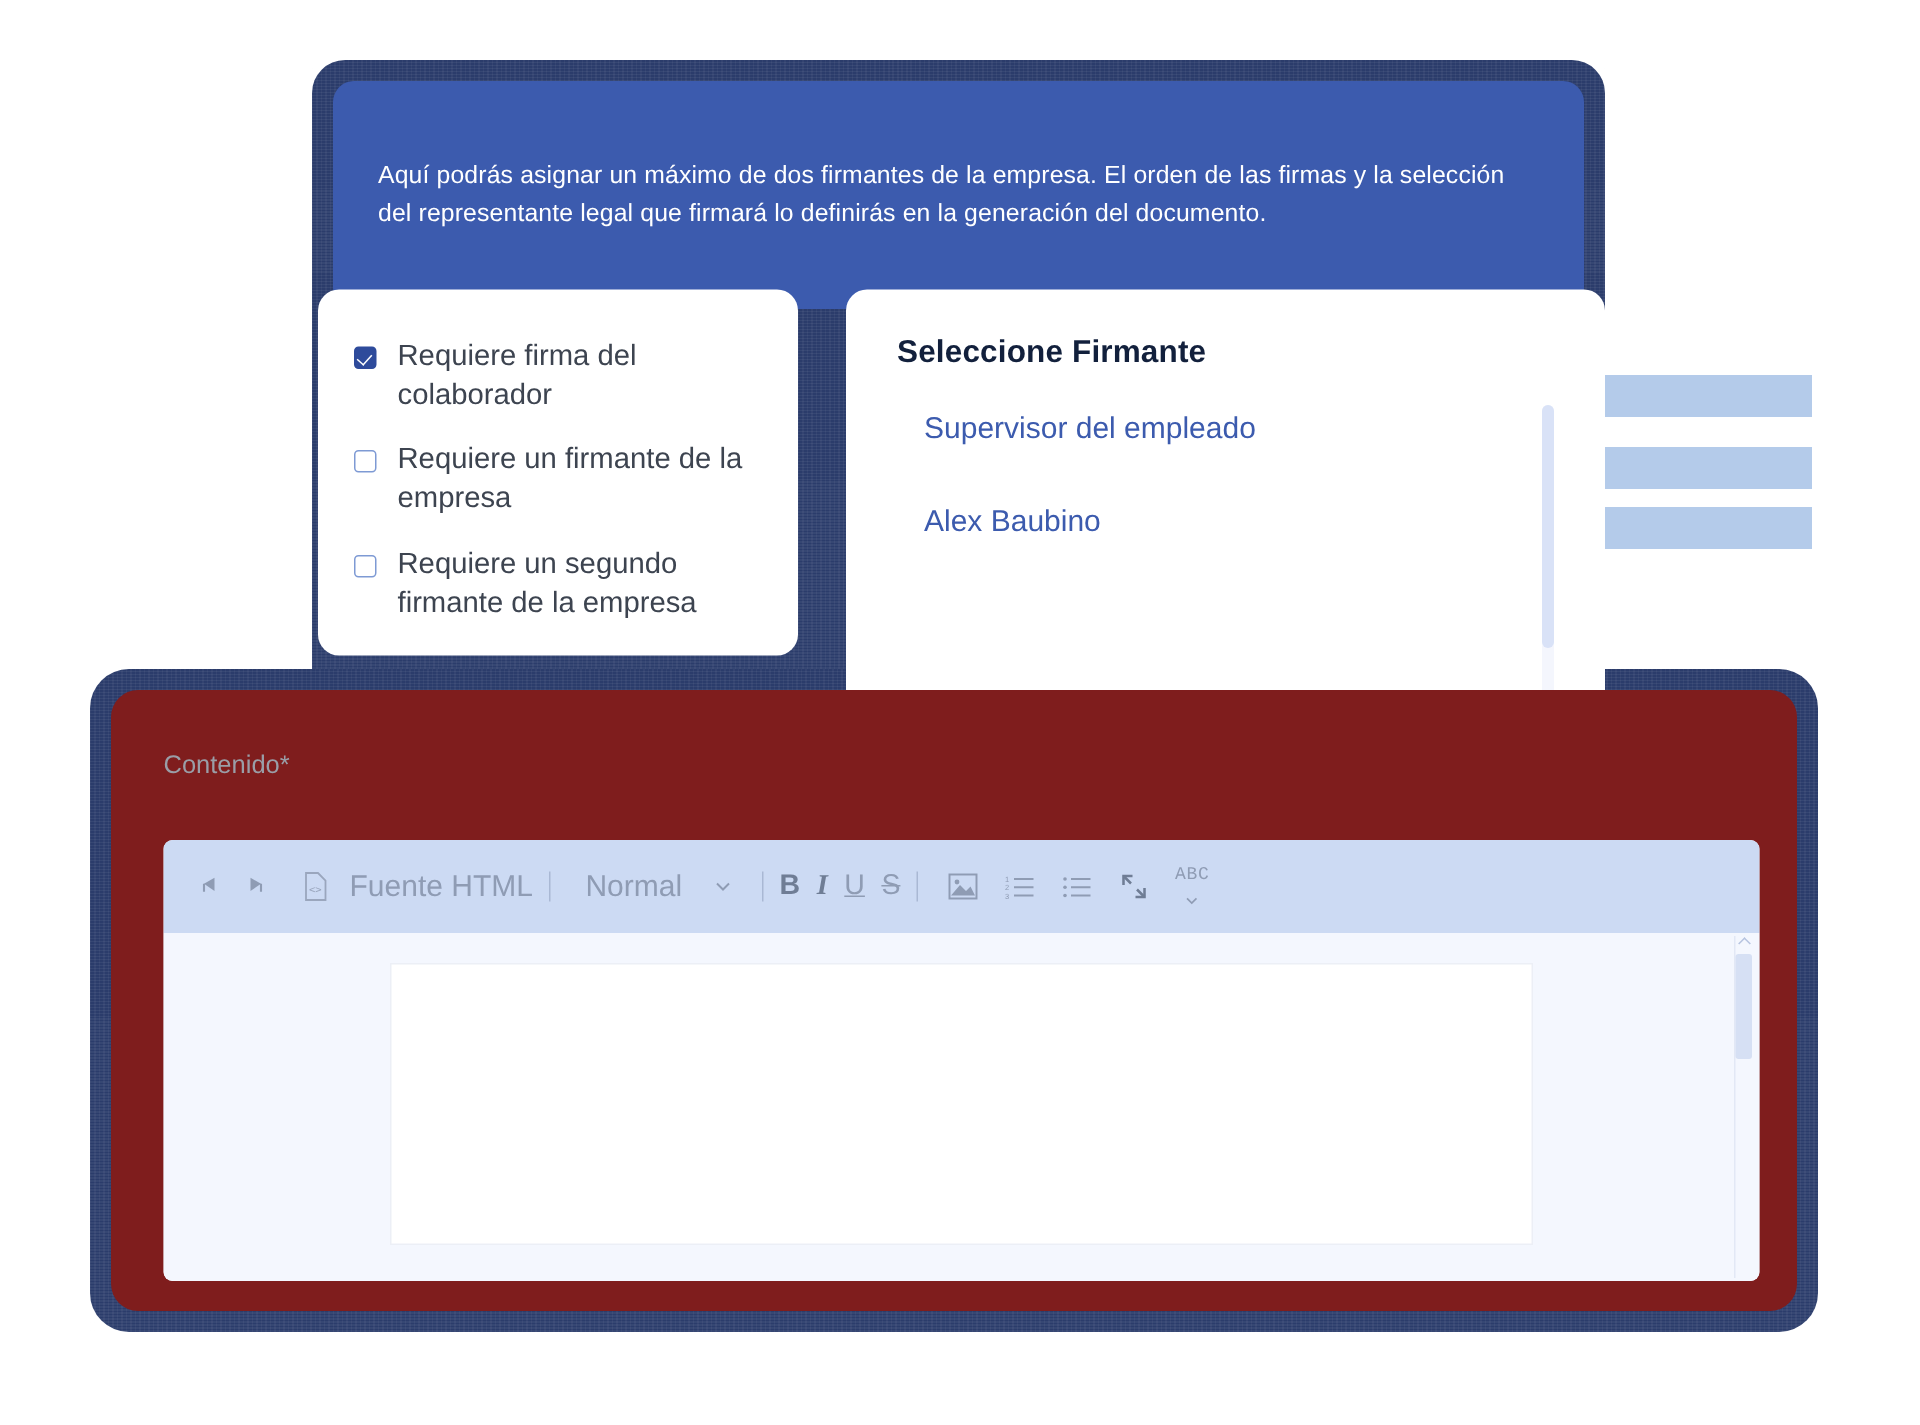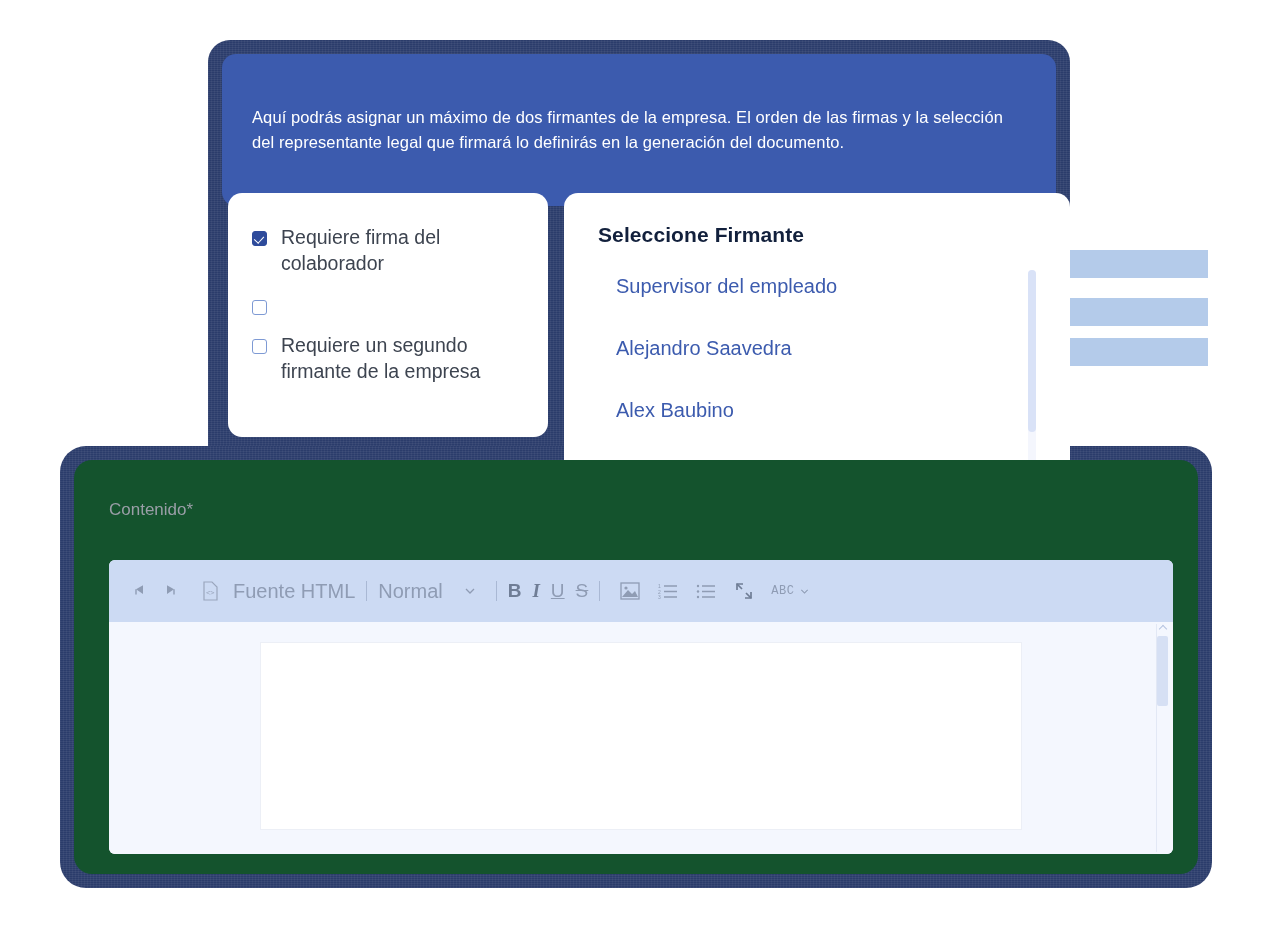--- a/index.html
+++ b/index.html
@@ -40,21 +40,21 @@
     background: #3c5bae; border-radius: 14px;
     display: flex; align-items: center; justify-content: center;
   }
   #banner-text {
     color: #ffffff; font-size: 16.5px; line-height: 1.5;
     padding: 0 30px; letter-spacing: .1px;
   }
 
   
   #checkbox-card {
-    position: absolute; left: 228px; top: 193px; width: 320px; height: 244px;
+    position: absolute; left: 212px; top: 193px; width: 320px; height: 244px;
     background: #ffffff; border-radius: 14px; padding: 32px 24px 0 24px;
   }
   .cb-row { display: flex; align-items: flex-start; margin-bottom: 18px; }
   .cb-box {
     width: 15px; height: 15px; flex: 0 0 15px; margin-top: 6px; margin-right: 14px;
     border-radius: 3px; position: relative;
   }
   .cb-box.unchecked { border: 1.6px solid #7e9ad4; background: #ffffff; }
   .cb-box.checked   { background: #2e4b9b; border: 1.6px solid #2e4b9b; }
   .cb-box.checked::after {
@@ -84,36 +84,36 @@
     background: #f4f6fd; border-radius: 4px;
   }
   #signer-scroll-thumb {
     position: absolute; left: 1028px; top: 270px; width: 8px; height: 162px;
     background: #d9e2f7; border-radius: 4px;
   }
 
   
   #editor-panel {
     position: absolute; left: 74px; top: 460px; width: 1124px; height: 414px;
-    background: #14532d; border-radius: 18px; overflow: hidden;
+    background: #7f1d1d; border-radius: 18px; overflow: hidden;
   }
   #contenido-label {
     position: absolute; left: 35px; top: 40px;
     font-size: 17px; color: #9a9ea7;
   }
 
   #editor-box {
     position: absolute; left: 35px; top: 100px; width: 1064px; height: 294px;
     border-radius: 6px; overflow: hidden; background: #f4f7fe;
   }
   #editor-toolbar {
     height: 62px; background: #ccdaf3;
     display: flex; align-items: center; gap: 0; padding: 0 16px;
   }
-  .tb { display: flex; align-items: center; color: #8f9cb4; }
+  .tb { display: flex; align-items: center; color: #8f9cb4; margin-left: 12px; }
   .tb-icon { width: 30px; height: 30px; display: flex; align-items: center; justify-content: center; }
   .tb-sep { width: 1px; height: 20px; background: #a9b8d4; margin: 0 11px; }
   .tb-text { font-size: 20px; color: #8f9cb4; text-align: center; }
   .tb-html { display: flex; align-items: center; gap: 8px; margin-left: 10px; }
   .tb-format { display: flex; align-items: center; gap: 11px; }
   .tb-bold   { font-size: 19px; font-weight: bold; color: #6f7d95; }
   .tb-italic { font-size: 19px; font-style: italic; font-weight: bold; color: #6f7d95; font-family: "Liberation Serif", serif; }
   .tb-under  { font-size: 19px; color: #8f9cb4; text-decoration: underline; }
   .tb-strike { font-size: 19px; color: #8f9cb4; text-decoration: line-through; }
   .tb-abc { font-size: 12px; color: #8f9cb4; letter-spacing: .5px; font-family: "Liberation Mono", monospace; }
@@ -161,31 +161,31 @@
     <div id="banner-text">Aquí podrás asignar un máximo de dos firmantes de la empresa. El orden de las firmas y la selección del representante legal que firmará lo definirás en la generación del documento.</div>
   </div>
 
   <div id="checkbox-card">
     <div class="cb-row">
       <div class="cb-box checked"></div>
       <div class="cb-label">Requiere firma del colaborador</div>
     </div>
     <div class="cb-row">
       <div class="cb-box unchecked"></div>
+      <div class="cb-label">Requiere un firmante de la empresa</div>
     </div>
     <div class="cb-row">
       <div class="cb-box unchecked"></div>
       <div class="cb-label">Requiere un segundo firmante de la empresa</div>
     </div>
   </div>
 
   <div id="signer-panel">
     <div id="signer-title">Seleccione Firmante</div>
     <div class="signer-item">Supervisor del empleado</div>
-    <div class="signer-item">Alejandro Saavedra</div>
     <div class="signer-item">Alex Baubino</div>
   </div>
   <div id="signer-scroll-track"></div>
   <div id="signer-scroll-thumb"></div>
 
   <div id="editor-panel">
     <div id="contenido-label">Contenido*</div>
 
     <div id="editor-box">
 
@@ -258,21 +258,21 @@
             <path d="M6 4 H19 M6 9.5 H19 M6 15 H19" stroke="#8f9cb4" stroke-width="1.3"></path>
           </svg>
         </div>
         <div class="tb-icon" style="margin-left:8px;">
           <svg width="20" height="20" viewBox="0 0 20 20">
             <path d="M9 3 H3 V9" fill="none" stroke="#6f7d95" stroke-width="1.7"></path>
             <path d="M11 17 H17 V11" fill="none" stroke="#6f7d95" stroke-width="1.7"></path>
             <path d="M3 3 L8 8 M17 17 L12 12" stroke="#6f7d95" stroke-width="1.7"></path>
           </svg>
         </div>
-        <div class="tb" style="margin-left:12px; gap:4px;">
+        <div class="tb" style="margin-left:12px; gap:4px;flex-direction:column;">
           <span class="tb-abc">ABC</span>
           <span class="tb-icon" style="width:12px;height:12px;">
             <svg width="11" height="11" viewBox="0 0 14 14">
                 <path d="M3 5 L7 9 L11 5" fill="none" stroke="#8f9cb4" stroke-width="1.4"></path>
               </svg>
           </span>
         </div>
       </div>
 
       <div id="editor-body">

